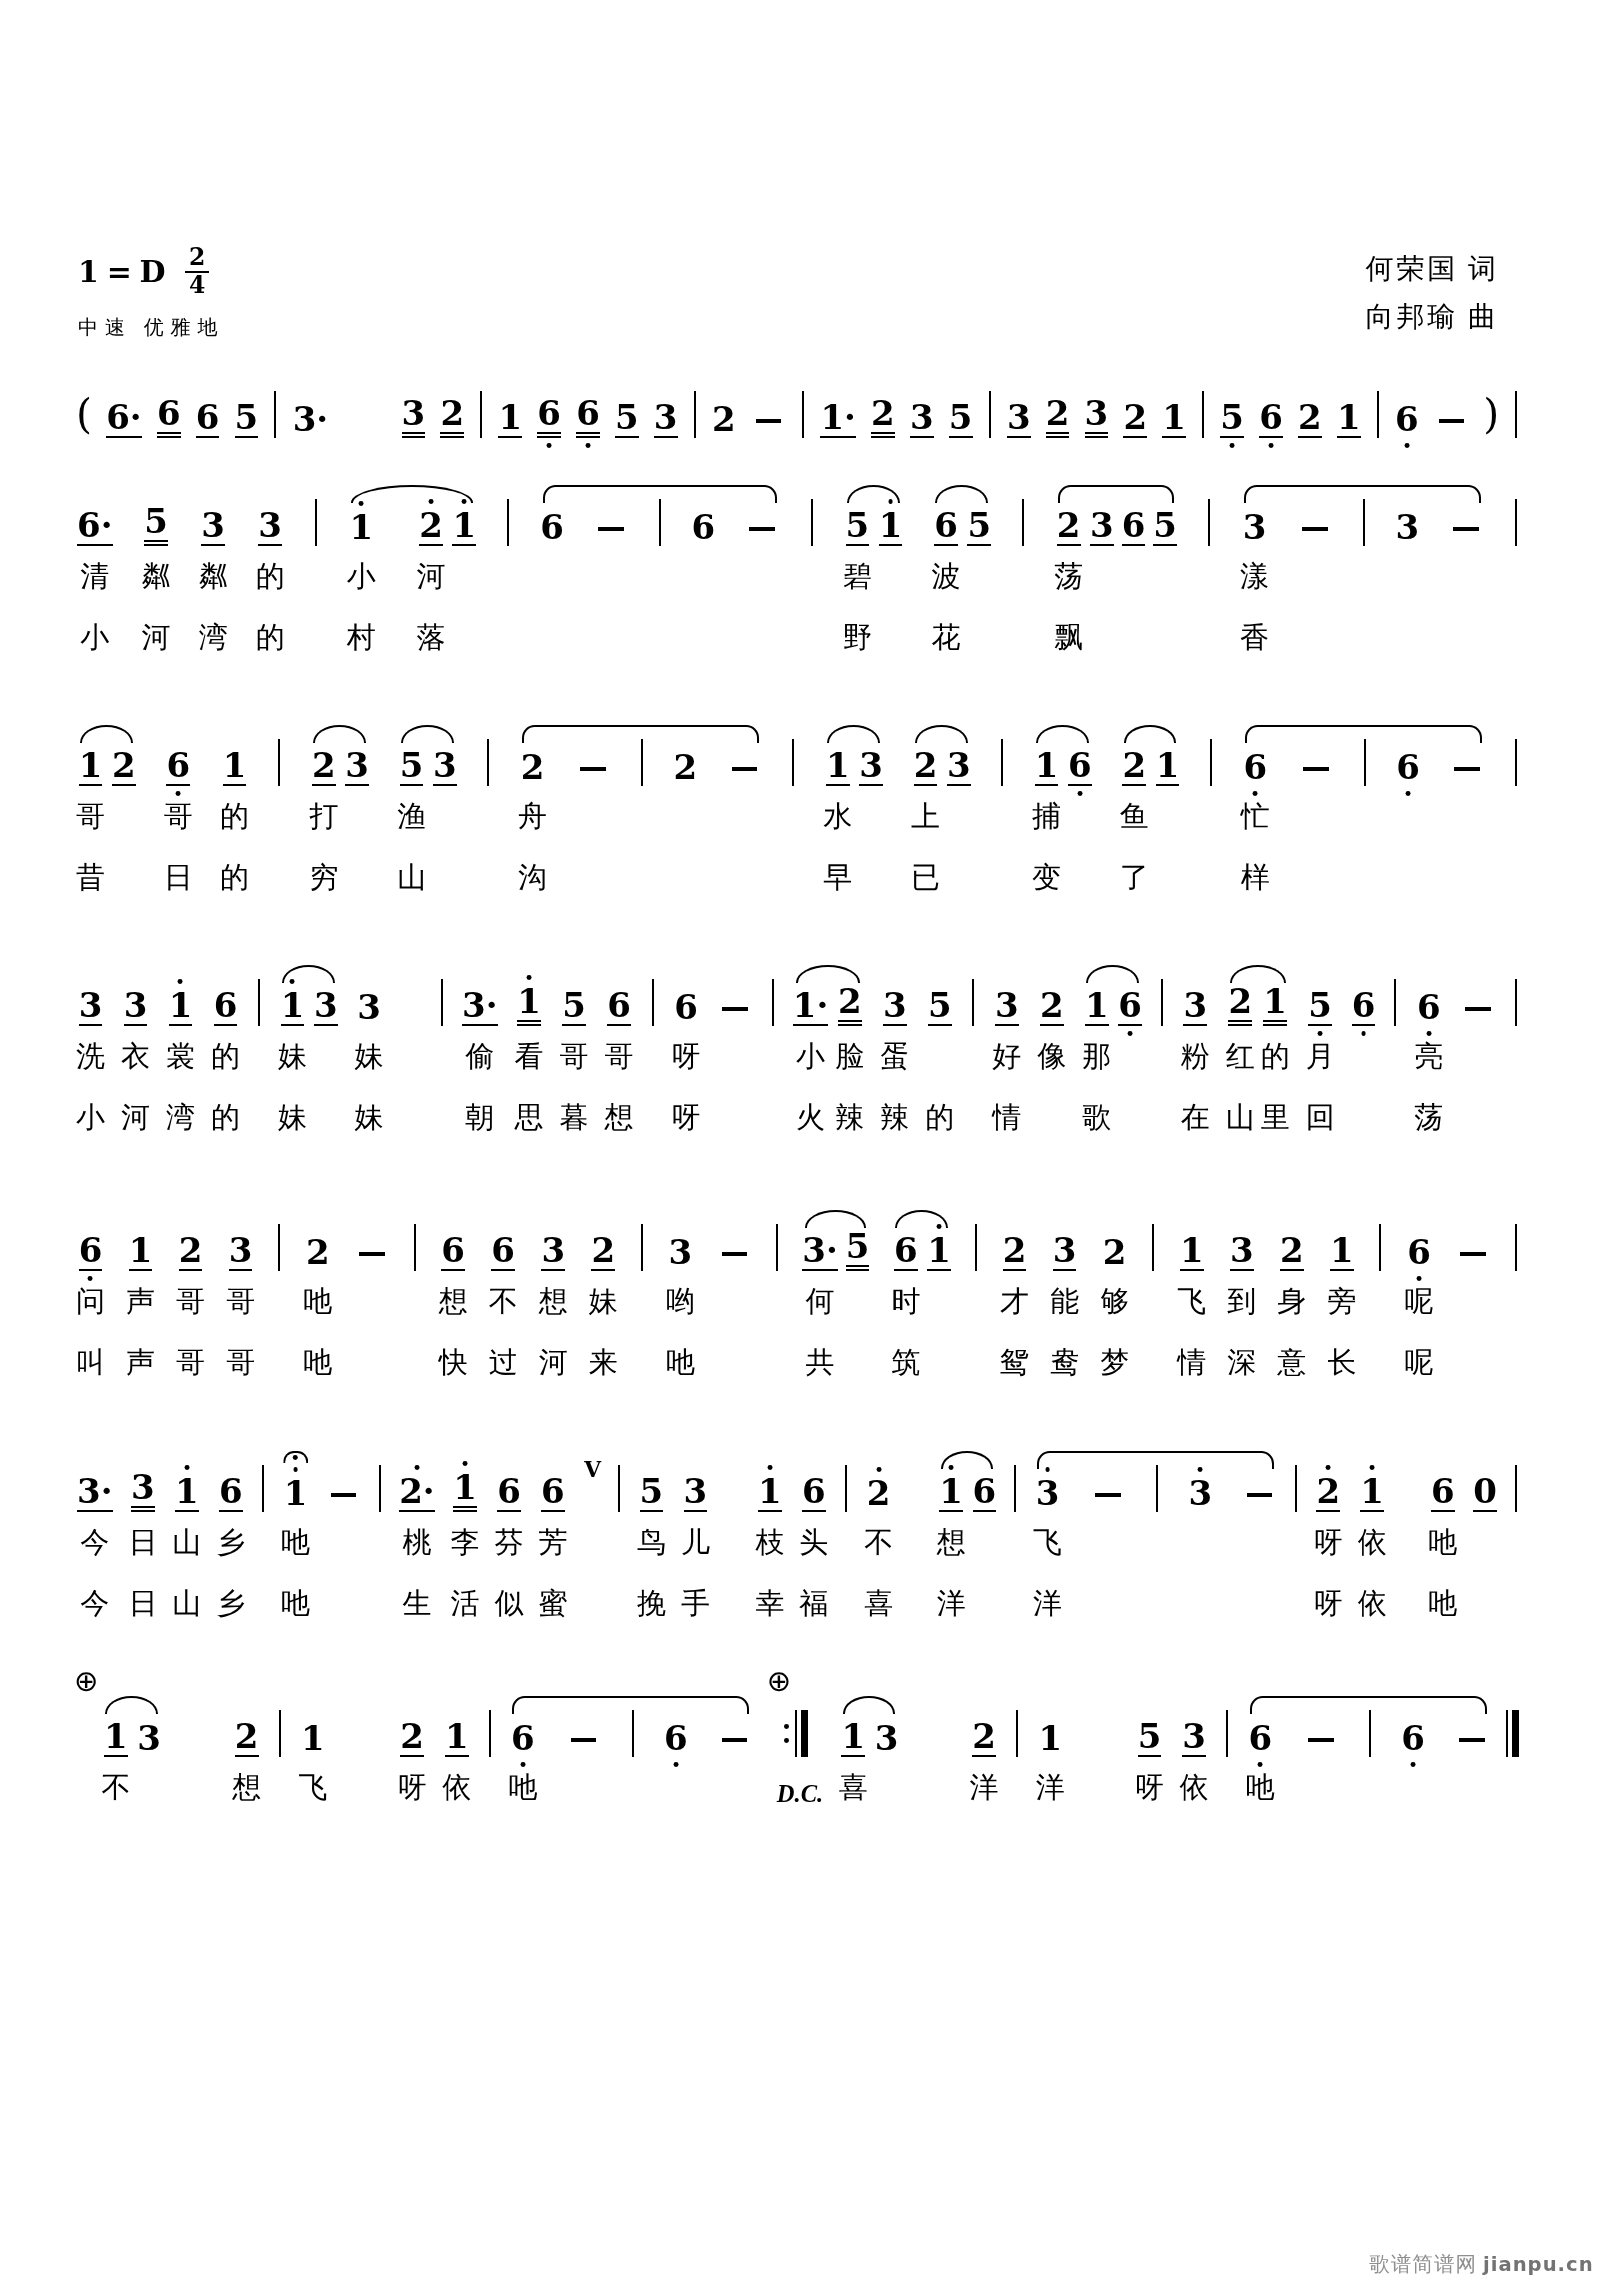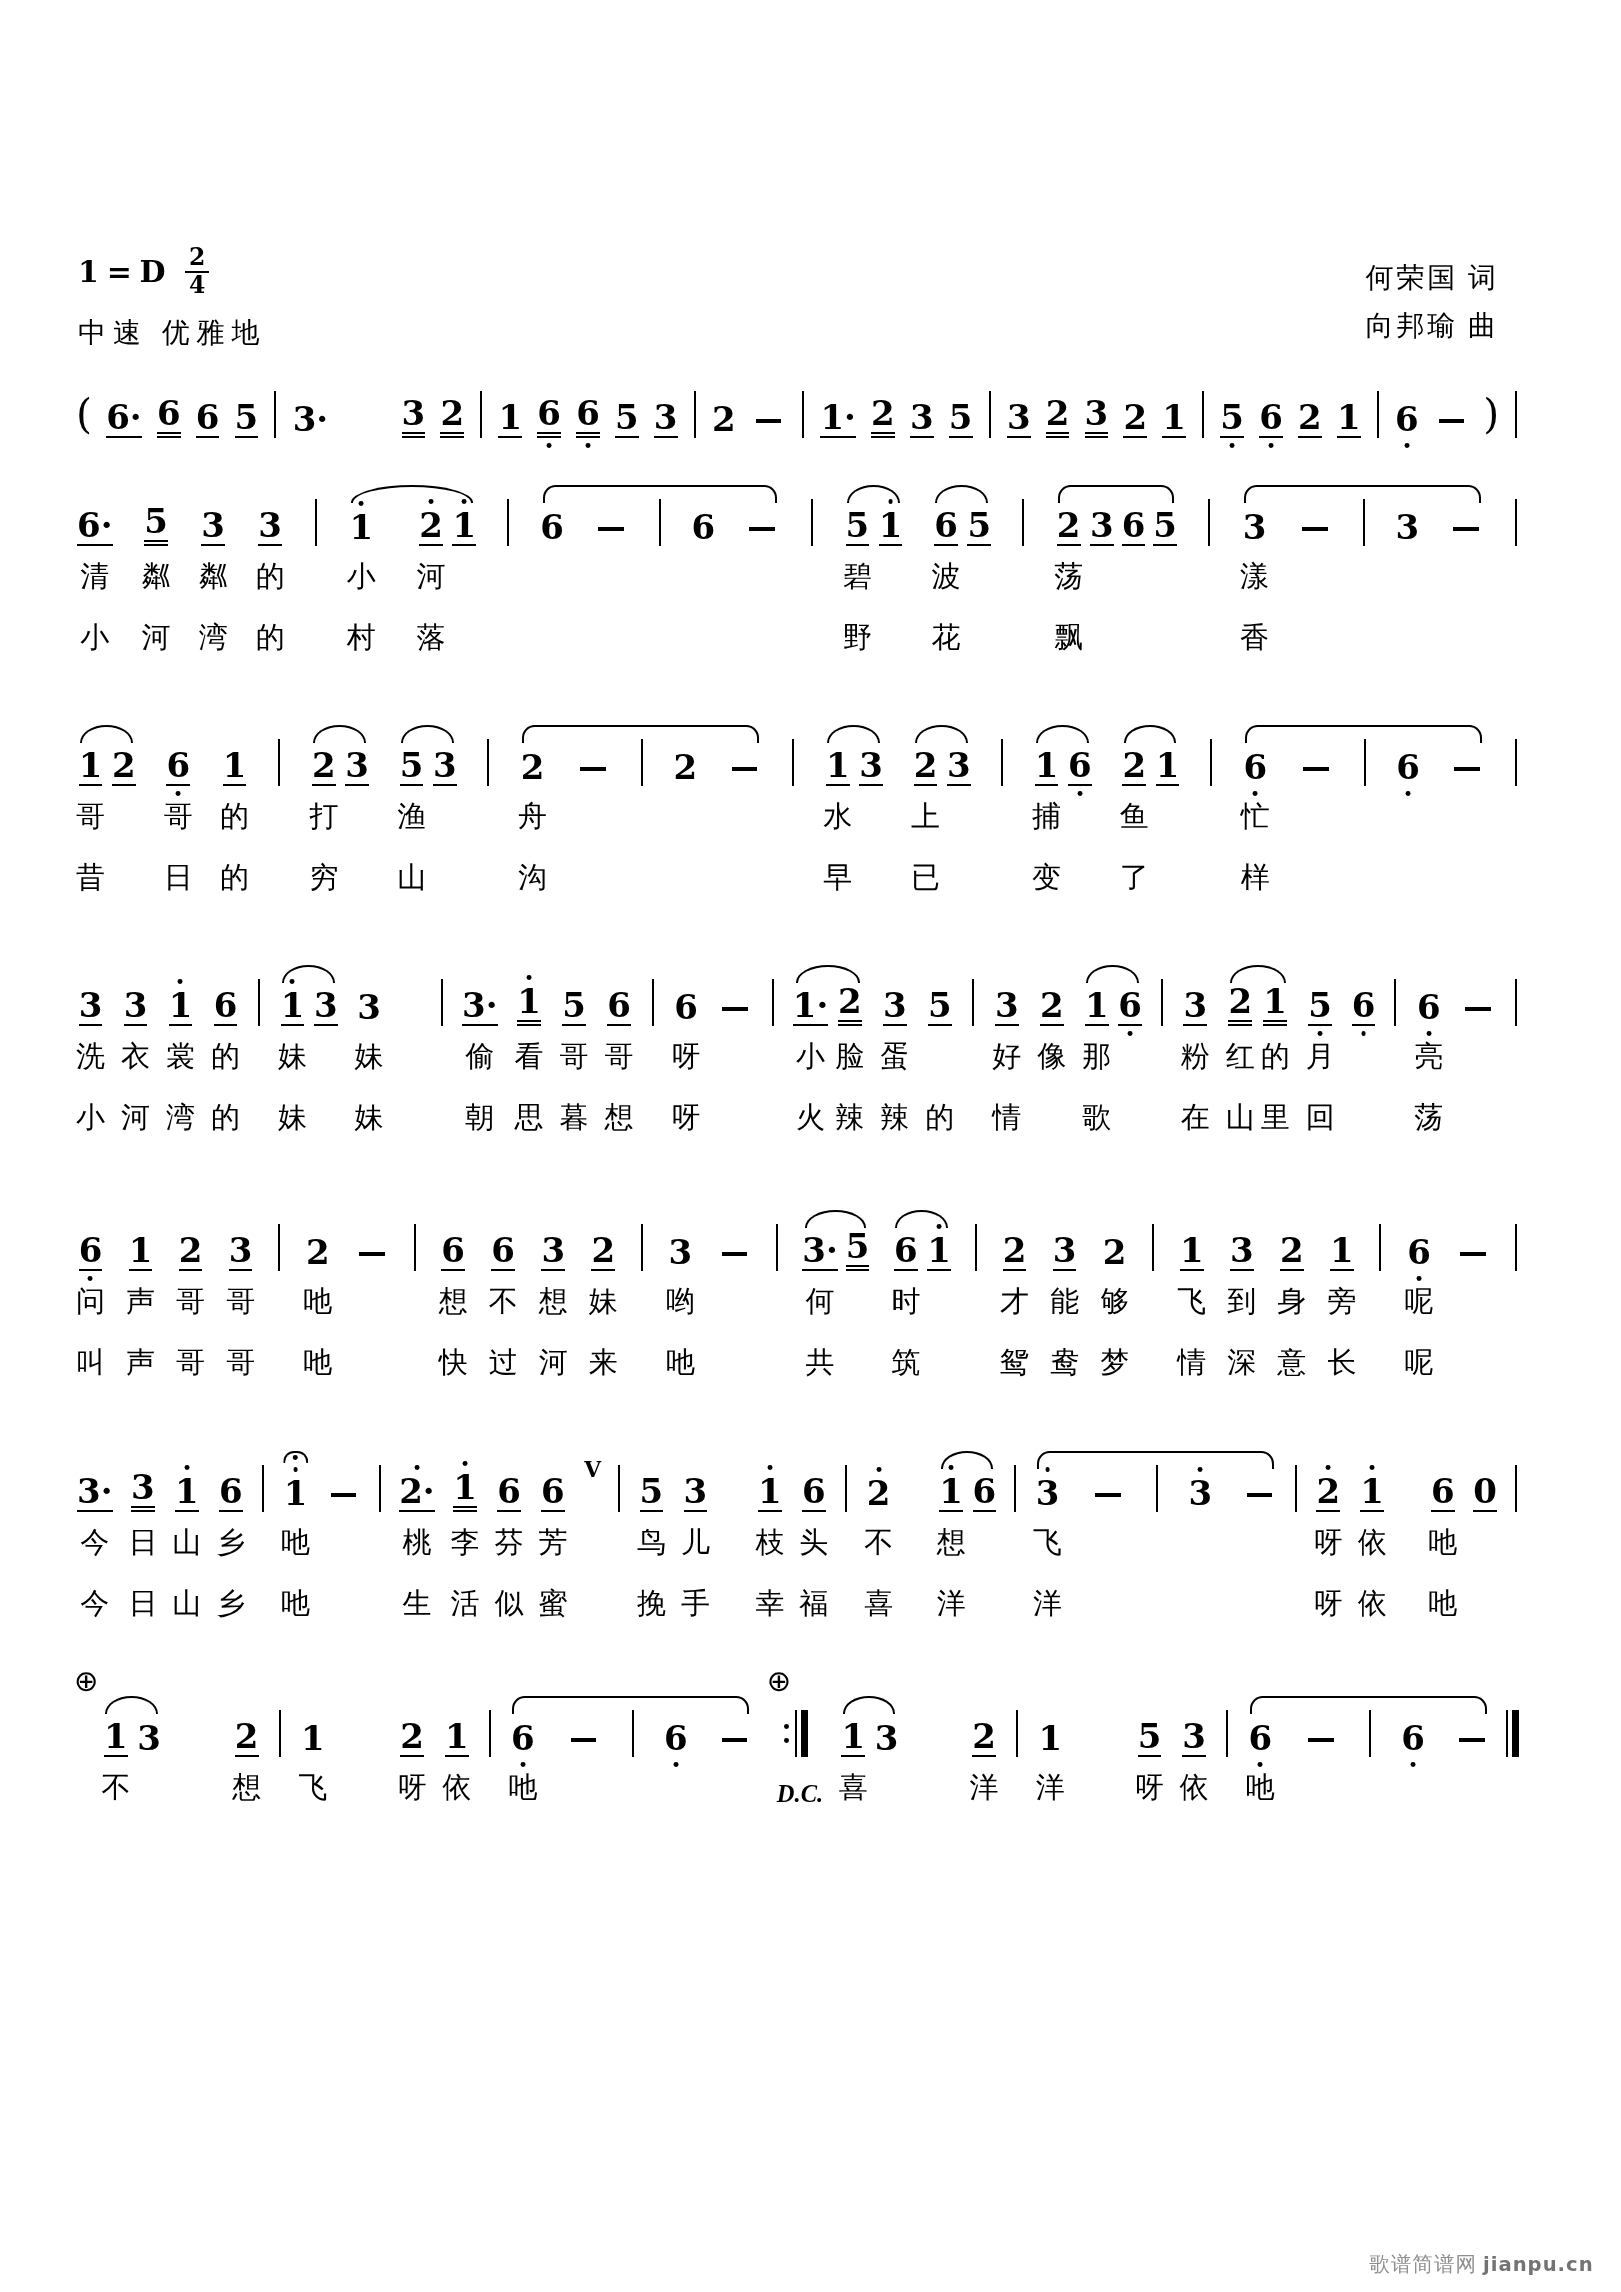--- a/index.html
+++ b/index.html
@@ -7,22 +7,22 @@
        font-family:"Liberation Serif",serif;color:#000;overflow:hidden;}
   .page{position:absolute;inset:0;}
 
   
   .title{position:absolute;top:116px;left:0;width:100%;text-align:center;margin:0;
          font-size:61px;font-weight:700;letter-spacing:15.7px;font-family:"Liberation Serif",serif;}
   .keysig{position:absolute;left:78px;top:245px;display:flex;align-items:center;gap:7.8px;
           font-family:"DejaVu Serif",serif;font-size:30px;font-weight:700;}
   .frac{display:inline-flex;flex-direction:column;align-items:center;font-size:23.5px;line-height:1.1;margin-left:11.8px;}
   .frac .num{border-bottom:2px solid #000;padding:0 3.9px;}
-  .tempo{position:absolute;left:78px;top:314px;font-size:28px;letter-spacing:6.9px;}
-  .credits{position:absolute;right:122px;top:254px;font-size:28px;line-height:1.7;letter-spacing:2.9px;text-align:center;}
+  .tempo{position:absolute;left:78px;top:314px;font-size:20px;letter-spacing:6.9px;}
+  .credits{position:absolute;right:122px;top:245px;font-size:28px;line-height:1.7;letter-spacing:2.9px;text-align:center;}
 
   
   .system{position:absolute;left:76px;width:1443px;display:flex;
           justify-content:space-between;align-items:flex-start;}
   .sys1{top:381px}.sys2{top:489px}.sys3{top:729px}.sys4{top:969px}
   .sys5{top:1214px}.sys6{top:1455px}.sys7{top:1700px}
 
   .cell{display:inline-flex;flex-direction:column;align-items:center;position:relative;}
   .nrow{height:57px;display:flex;align-items:flex-end;justify-content:center;}
 

